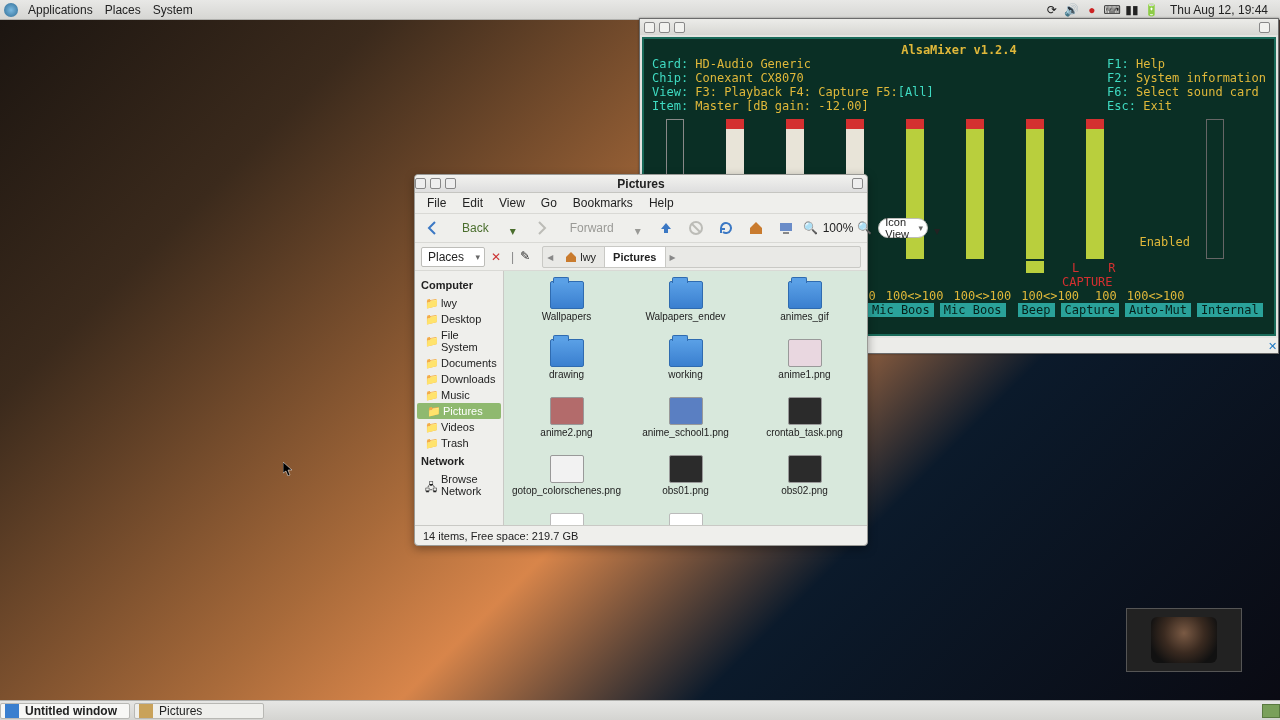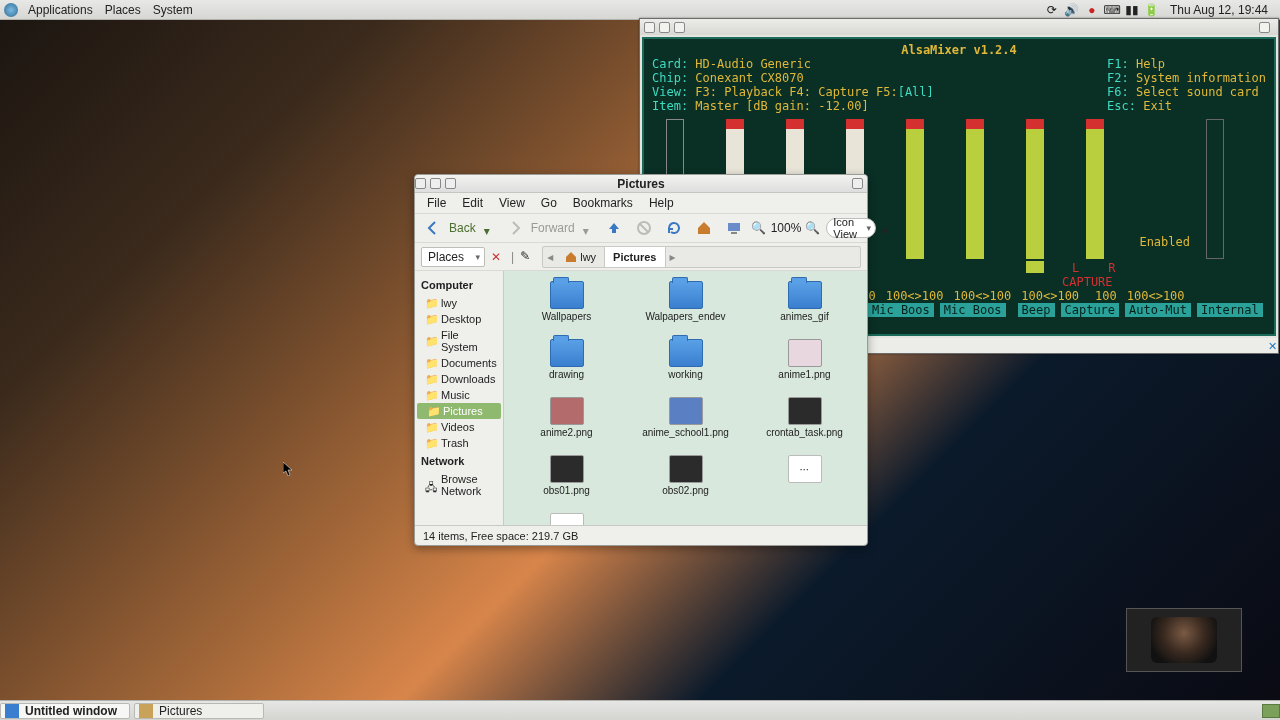--- a/index.html
+++ b/index.html
@@ -84,21 +84,21 @@
   .fm-titlebar {
     height:18px; background:linear-gradient(#f2f2ef,#dedede);
     border-bottom:1px solid #c5c5c1; display:flex; align-items:center;
     border-radius:4px 4px 0 0; position:relative;
   }
   .fm-titlebar .tb-btn { background:#eee; }
   .fm-title { position:absolute; left:0; right:0; text-align:center; font-size:12px; font-weight:bold; }
   .menubar { height:20px; display:flex; align-items:center; padding:0 4px; font-size:12px; }
   .menubar span { padding:2px 8px; cursor:pointer; }
   .toolbar { height:30px; display:flex; align-items:center; padding:0 6px; gap:6px; border-top:1px solid #d9d9d5; border-bottom:1px solid #d9d9d5;}
-  .toolbar .btn { display:flex; align-items:center; gap:8px; padding:2px 4px; cursor:pointer; color:#4a6e2d;}
+  .toolbar .btn { display:flex; align-items:center; gap:21px; padding:2px 4px; cursor:pointer; color:#4a6e2d;}
   .toolbar .btn.disabled { color:#9a9a96; }
   .toolbar svg { width:16px; height:16px; }
   .toolbar .dd { width:9px; height:9px; }
   .zoom { display:flex; align-items:center; gap:4px;}
   .viewsel { height:20px; border:1px solid #bdbdb9; background:#fff; font-size:11px; padding:0 18px 0 6px; position:relative; border-radius:10px; display:flex; align-items:center;}
   .viewsel::after { content:"▾"; position:absolute; right:4px; font-size:9px; color:#666;}
   .locbar { height:28px; display:flex; align-items:center; padding:0 6px; gap:6px; border-bottom:1px solid #d9d9d5;}
   .locbar .places { height:20px; border:1px solid #bdbdb9; background:#fff; padding:0 20px 0 6px; position:relative; font-size:12px; border-radius:2px; display:flex; align-items:center; min-width:58px;}
   .locbar .places::after { content:"▾"; position:absolute; right:4px; font-size:9px; color:#666;}
   .locbar .xbtn { width:14px; height:14px; color:#c33; font-weight:bold; cursor:pointer;}
@@ -415,20 +415,24 @@
         </div>
         <div class="fitem">
           <div class="thumb img-th" style="background:#5a7fc2"></div>
           <span>anime_school1.png</span>
         </div>
         <div class="fitem">
           <div class="thumb img-th" style="background:#2b2b2b"></div>
           <span>crontab_task.png</span>
         </div>
         <div class="fitem">
+          <div class="thumb img-th" style="background:#f2f2f2"></div>
+          <span>gotop_colorschenes.png</span>
+        </div>
+        <div class="fitem">
           <div class="thumb img-th" style="background:#2b2b2b"></div>
           <span>obs01.png</span>
         </div>
         <div class="fitem">
           <div class="thumb img-th" style="background:#2b2b2b"></div>
           <span>obs02.png</span>
         </div>
         <div class="fitem">
           <div class="thumb" style="background:#fff;border:1px solid #bbb;display:flex;align-items:center;justify-content:center">⋯</div>
         </div>

